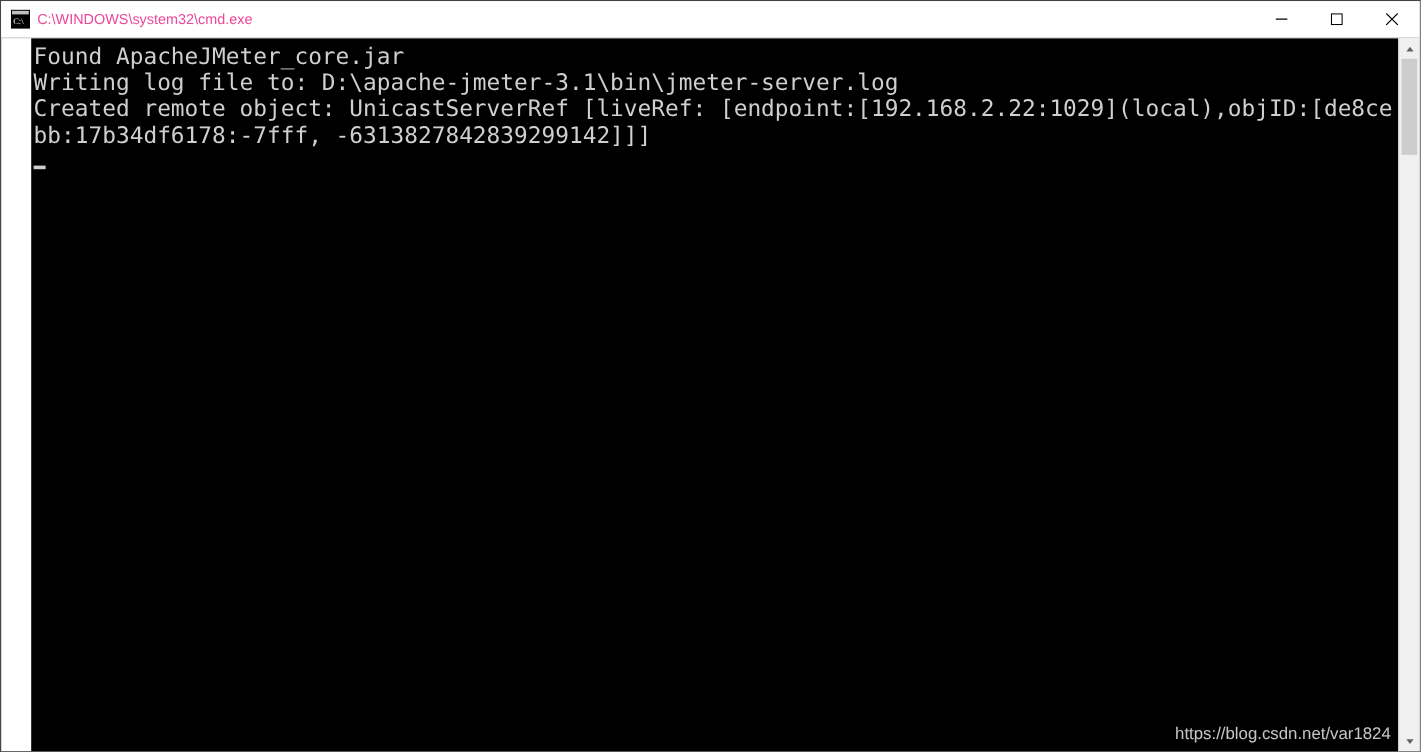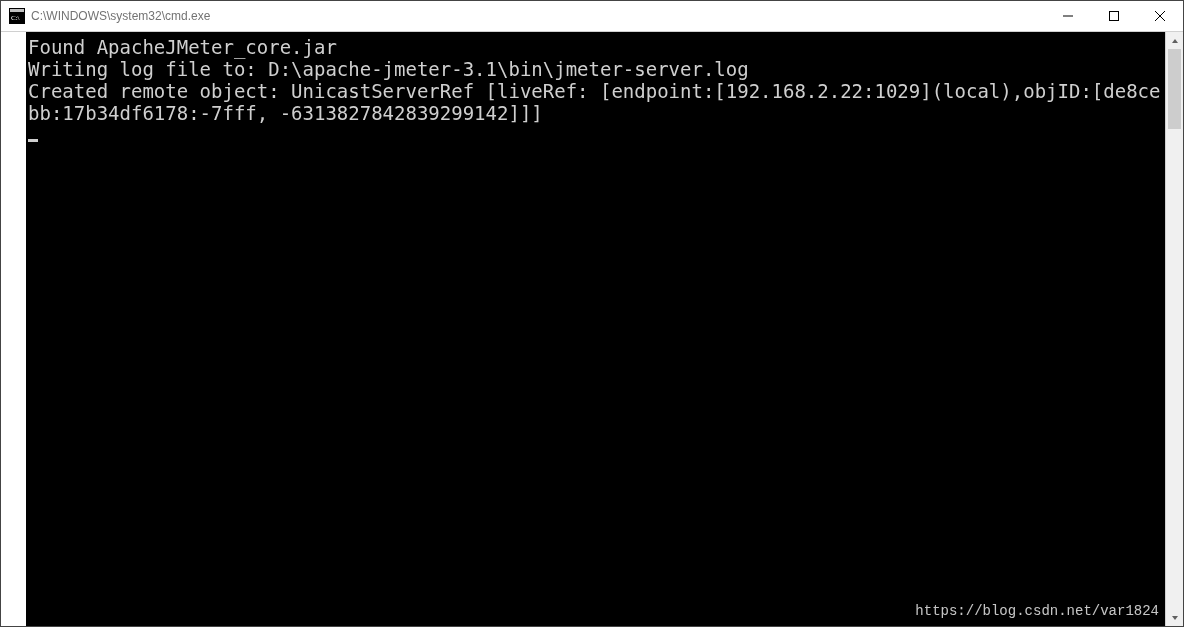--- a/index.html
+++ b/index.html
@@ -19,21 +19,21 @@
     background:#fff;
     display:flex;align-items:center;
     border-bottom:1px solid #d0d0d0;
     position:relative;
   }
   .titlebar .icon{
     width:16px;height:16px;margin:0 6px 0 8px;
     display:flex;align-items:center;justify-content:center;
   }
   .titlebar .title{
-    font-size:12px;color:#737373;
+    font-size:12px;color:#ec4899;
     white-space:nowrap;
   }
   .win-controls{
     position:absolute;right:0;top:0;height:30px;
     display:flex;
   }
   .win-btn{
     width:46px;height:30px;
     display:flex;align-items:center;justify-content:center;
     color:#000;font-size:10px;
@@ -71,21 +71,21 @@
   }
   .vscroll .arrow.up{top:0;}
   .vscroll .arrow.down{bottom:0;}
   .vscroll .thumb{
     position:absolute;left:2px;width:13px;
     top:17px;height:80px;background:#cdcdcd;
   }
   
   .watermark{
     position:absolute;right:6px;bottom:4px;
-    color:#e8e8e8;font-family:Liberation Mono, monospace;
+    color:#e8e8e8;font-family:Liberation Sans, sans-serif;
     font-size:14px;opacity:.85;pointer-events:none;
     text-shadow:0 0 2px #000;
   }
 </style>
 </head>
 <body>
 
 <div class="window">
 
   <div class="titlebar">

